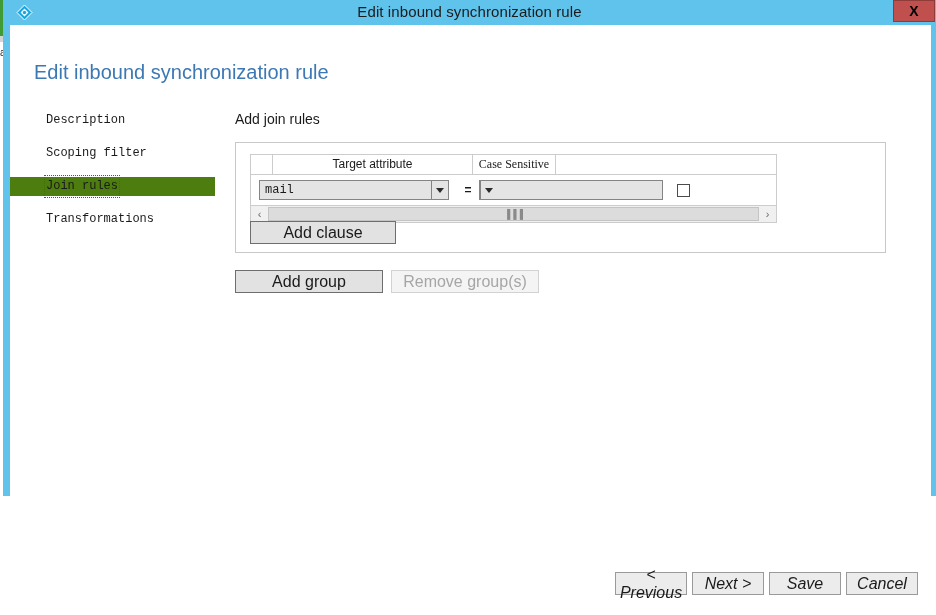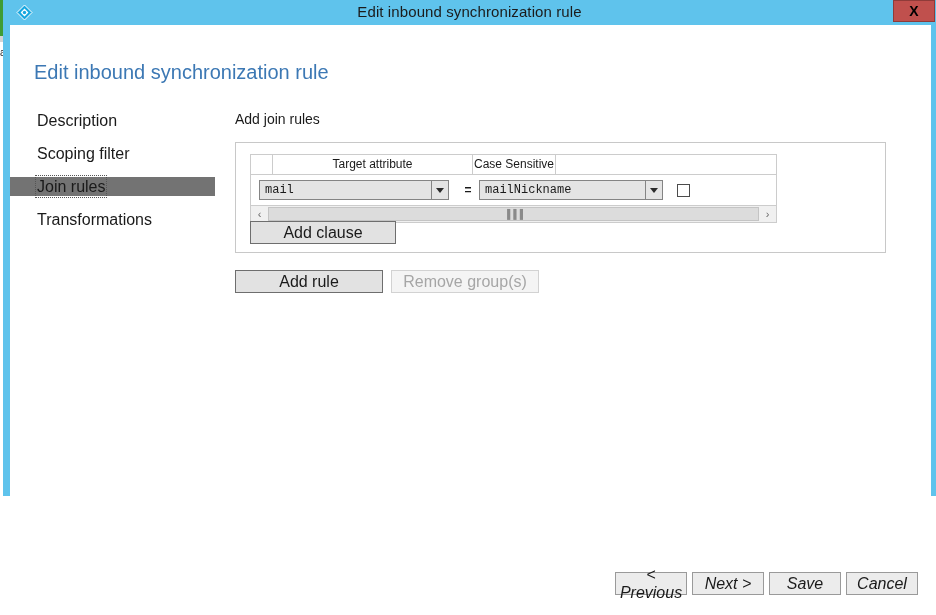--- a/index.html
+++ b/index.html
@@ -116,31 +116,31 @@
   
   #nav {
     position: absolute;
     left: 0px; top: 86px;
     width: 205px;
   }
   .nav-item {
     position: relative;
     height: 19px;
     line-height: 19px;
-    padding-left: 27px;
+    padding-left: 36px;
     margin-bottom: 14px;
-    font-size: 16px;
+    font-size: 12px;
     color: #1a1a1a;
-    font-family: Liberation Sans, sans-serif;
+    font-family: Liberation Mono, monospace;
     cursor: pointer;
     white-space: nowrap;
     box-sizing: border-box;
   }
   .nav-item.selected {
-    background: #737373;
+    background: #4d7c0f;
     width: 205px;
   }
   .nav-item.selected .nav-label {
     outline: 1px dotted #555555;
     outline-offset: 1px;
     display: inline-block;
   }
 
   
   #content-heading {
@@ -186,21 +186,21 @@
     border-right: 1px solid #cccccc;
     box-sizing: border-box;
     font-family: "Liberation Sans", sans-serif;
     overflow: hidden;
     white-space: nowrap;
     cursor: pointer;
   }
   .hcell.h-source { width: 212px; }
   .hcell.h-gap    { width: 22px; }
   .hcell.h-target { width: 200px; }
-  .hcell.h-case   { width: 83px; }
+  .hcell.h-case   { width: 83px; font-family: Liberation Serif, serif; }
   .hcell.h-end    { width: 8px; border-right: none; }
 
   .grid-row {
     display: flex;
     align-items: center;
     height: 30px;
     box-sizing: border-box;
     background: #ffffff;
   }
   .combo {
@@ -458,21 +458,20 @@
 
         <div class="grid-row">
           <div class="combo" id="combo-source">
             <span class="combo-text">mail</span>
             <span class="combo-arrow">
                 <span class="arrow-glyph"></span>
               </span>
           </div>
           <div class="op-cell">=</div>
           <div class="combo" id="combo-target">
-            <span class="combo-text">mailNickname</span>
             <span class="combo-arrow">
                 <span class="arrow-glyph"></span>
               </span>
           </div>
           <div class="case-cell">
             <span class="checkbox"></span>
           </div>
         </div>
 
         <div class="hscroll">
@@ -484,21 +483,21 @@
           </div>
           <div class="sb-btn">›</div>
         </div>
 
       </div>
 
       <div class="win-btn" id="btn-add-clause">Add clause</div>
 
     </div>
 
-    <div class="win-btn" id="btn-add-group">Add rule</div>
+    <div class="win-btn" id="btn-add-group">Add group</div>
     <div class="win-btn disabled" id="btn-remove-group">Remove group(s)</div>
 
     <div id="bottom-bar">
       <div class="win-btn plain bottom-btn" id="btn-previous">&lt; Previous</div>
       <div class="win-btn plain bottom-btn" id="btn-next">Next &gt;</div>
       <div class="win-btn plain bottom-btn" id="btn-save">Save</div>
       <div class="win-btn plain bottom-btn" id="btn-cancel">Cancel</div>
     </div>
 
   </div>

